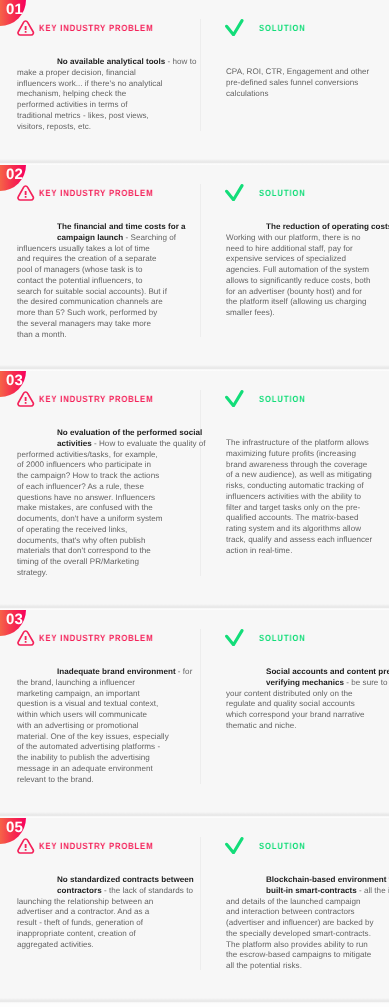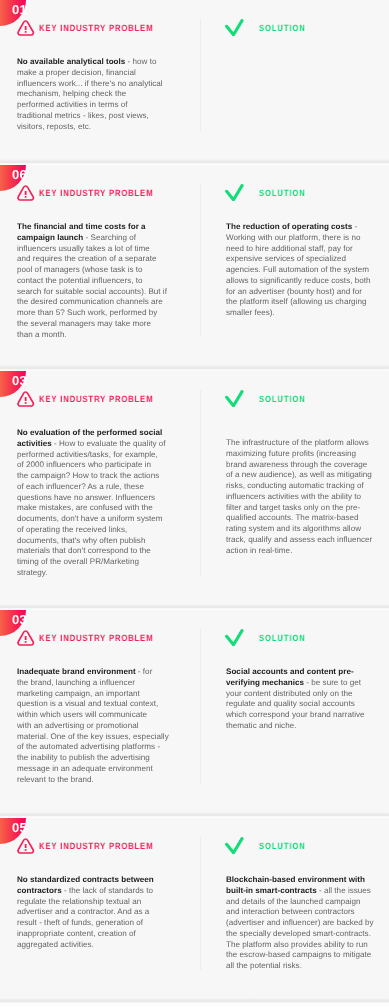--- a/index.html
+++ b/index.html
@@ -21,24 +21,24 @@
     height: 6px; width: 100%;
     background: linear-gradient(to bottom, #f7f7f7 0%, #f0f0f0 20%, #e9e9e9 45%, #e9e9e9 62%, #fdfdfd 80%, #fbfbfb 100%);
   }
 
   .badge {
     position: absolute; left: 0; top: 0;
     width: 26px; height: 26px;
     border-bottom-right-radius: 100% 100%;
     background: linear-gradient(90deg, #f66347 0%, #f5324d 46%, #f71156 81%, #f80060 100%);
     color: #fff;
-    font-size: 13px; font-weight: bold;
+    font-size: 15px; font-weight: bold;
     letter-spacing: 0.2px;
     box-sizing: border-box;
-    padding: 6px 0 0 12px;
+    padding: 6px 0 0 6px;
     line-height: 8px;
   }
 
   .cols { position: relative; }
   .col-left  { position: absolute; left: 17px;  top: 0; width: 150px; }
   .col-right { position: absolute; left: 226px; top: 0; width: 148px; }
   .vsep { position: absolute; left: 200px; top: 19px; width: 1px; background: #ededed; }
 
   .head { position: relative; height: 56.5px; }
   .head-icon { position: absolute; left: 0; top: 19.5px; }
@@ -55,21 +55,21 @@
 
   p.body, .head-text, .badge { will-change: transform; }
   p.body {
     margin: 0;
     white-space: nowrap;
     font-size: 8.08px;
     line-height: 10.75px;
     color: #646464;
     letter-spacing: 0.02px;
   }
-  p.body b { color: #1c1c1c; font-weight: bold; }
+  p.body b { color: #1c1c1c; font-weight: bold; margin-left: 40px; }
   p.gap { margin-top: 10.75px; }
 </style>
 </head>
 <body>
 
 <div class="page" id="page">
     <div class="section" style="height:165px">
     <div class="divider"></div>
     <div class="badge"><span>01</span></div>
     <div class="cols">
@@ -85,26 +85,27 @@
         </div>
         <p class="body "><b>No available analytical tools</b><span> - how to</span><br><span>make a proper decision, financial</span><br><span>influencers work... if there's no analytical</span><br><span>mechanism, helping check the</span><br><span>performed activities in terms of</span><br><span>traditional metrics - likes, post views,</span><br><span>visitors, reposts, etc.</span></p>
       </div>
       <div class="col-right">
         <div class="head head-sol">
           <span class="head-icon"><svg width="18.5" height="17.5" viewBox="0 0 18.5 17.5">
   <path d="M1.6 7.3 L8.5 15.7 L17.0 1.6" fill="none" stroke="#13dd79" stroke-width="3.1" stroke-linecap="round" stroke-linejoin="round"></path>
 </svg></span>
           <span class="head-text">SOLUTION</span>
         </div>
+        <p class="body gap"><span>CPA, ROI, CTR, Engagement and other</span><br><span>pre-defined sales funnel conversions</span><br><span>calculations</span></p>
       </div>
     </div>
   </div>
     <div class="section" style="height:206px">
     <div class="divider"></div>
-    <div class="badge"><span>06</span></div>
+    <div class="badge"><span>02</span></div>
     <div class="cols">
       <div class="vsep" style="height:152.5px"></div>
       <div class="col-left">
         <div class="head head-prob">
           <span class="head-icon"><svg width="17.5" height="17" viewBox="0 0 35 34">
   <path d="M13.4 4.3 a4.3 4.3 0 0 1 7.6 0 L32.2 23.5 a4.3 4.3 0 0 1 -3.7 6.5 H6.3 a4.3 4.3 0 0 1 -3.7 -6.5 Z" fill="none" stroke="#f42159" stroke-width="3.3" stroke-linejoin="round"></path>
   <rect x="15.4" y="11.8" width="3.7" height="8.2" rx="1.1" fill="#f42159"></rect>
   <rect x="15.4" y="22.0" width="3.7" height="3.4" rx="1.1" fill="#f42159"></rect>
 </svg></span>
           <span class="head-text">KEY INDUSTRY PROBLEM</span>
@@ -185,21 +186,21 @@
       <div class="vsep" style="height:132.5px"></div>
       <div class="col-left">
         <div class="head head-prob">
           <span class="head-icon"><svg width="17.5" height="17" viewBox="0 0 35 34">
   <path d="M13.4 4.3 a4.3 4.3 0 0 1 7.6 0 L32.2 23.5 a4.3 4.3 0 0 1 -3.7 6.5 H6.3 a4.3 4.3 0 0 1 -3.7 -6.5 Z" fill="none" stroke="#f42159" stroke-width="3.3" stroke-linejoin="round"></path>
   <rect x="15.4" y="11.8" width="3.7" height="8.2" rx="1.1" fill="#f42159"></rect>
   <rect x="15.4" y="22.0" width="3.7" height="3.4" rx="1.1" fill="#f42159"></rect>
 </svg></span>
           <span class="head-text">KEY INDUSTRY PROBLEM</span>
         </div>
-        <p class="body "><b>No standardized contracts between</b><br><b>contractors</b><span> - the lack of standards to</span><br><span>regulate the relationship textual an</span><br><span>advertiser and a contractor. And as a</span><br><span>result - theft of funds, generation of</span><br><span>inappropriate content, creation of</span><br><span>aggregated activities.</span></p>
+        <p class="body "><b>No standardized contracts between</b><br><b>contractors</b><span> - the lack of standards to</span><br><span>launching the relationship between an</span><br><span>advertiser and a contractor. And as a</span><br><span>result - theft of funds, generation of</span><br><span>inappropriate content, creation of</span><br><span>aggregated activities.</span></p>
       </div>
       <div class="col-right">
         <div class="head head-sol">
           <span class="head-icon"><svg width="18.5" height="17.5" viewBox="0 0 18.5 17.5">
   <path d="M1.6 7.3 L8.5 15.7 L17.0 1.6" fill="none" stroke="#13dd79" stroke-width="3.1" stroke-linecap="round" stroke-linejoin="round"></path>
 </svg></span>
           <span class="head-text">SOLUTION</span>
         </div>
         <p class="body "><b>Blockchain-based environment with</b><br><b>built-in smart-contracts</b><span> - all the issues</span><br><span>and details of the launched campaign</span><br><span>and interaction between contractors</span><br><span>(advertiser and influencer) are backed by</span><br><span>the specially developed smart-contracts.</span><br><span>The platform also provides ability to run</span><br><span>the escrow-based campaigns to mitigate</span><br><span>all the potential risks.</span></p>
 

